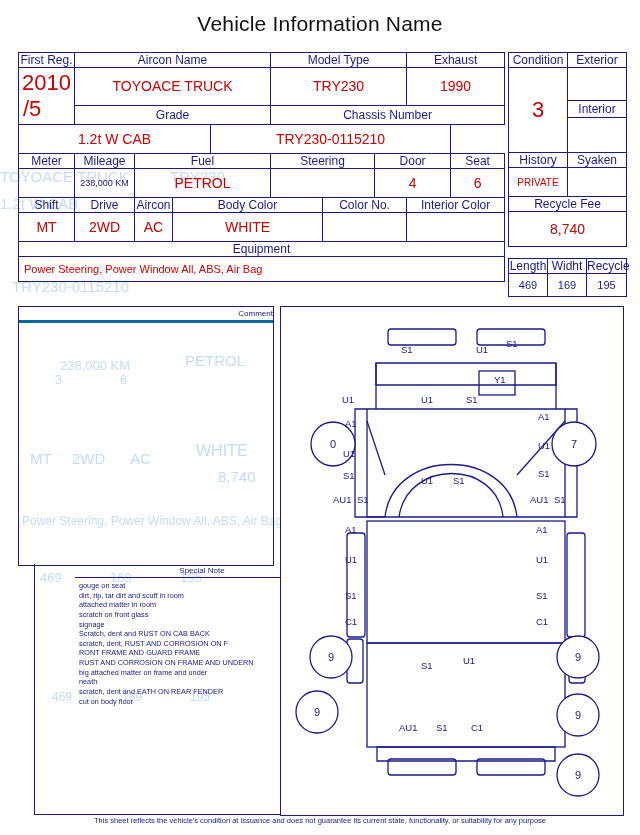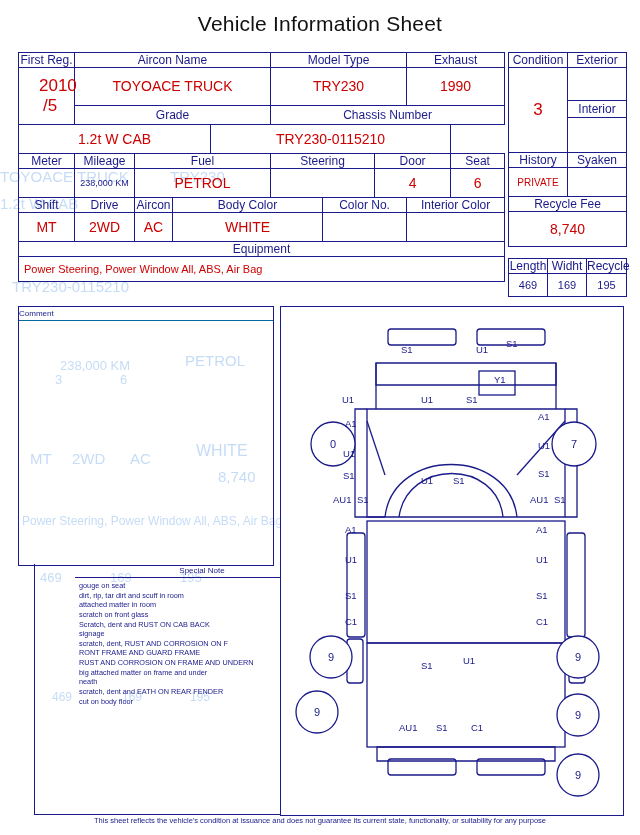--- a/index.html
+++ b/index.html
@@ -9,21 +9,21 @@
     color:#1a1a3a;
     position:relative;
     overflow:hidden;
   }
   .page{position:relative;width:640px;height:835px;}
   .title{
     text-align:center;font-size:21px;color:#111;font-weight:400;
     padding-top:12px;padding-bottom:9px;letter-spacing:0.2px;
   }
   .val{color:#cc0000;}
-  .big{font-size:17px;margin-left:20px;}
+  .big{font-size:22px;}
   .med{font-size:14px;}
   .sm{font-size:11px;}
   .blue{color:#1a1a8a;}
 
   .top-wrap{position:absolute;left:18px;top:52px;width:604px;}
   table.t{border-collapse:collapse;table-layout:fixed;}
   table.t td{border:1px solid #1a1a8a;padding:0;text-align:center;vertical-align:middle;}
 
   
   #tbl-main{width:486px;}
@@ -39,21 +39,21 @@
     pointer-events:none;white-space:nowrap;
   }
 
   
   .lower{position:absolute;left:18px;top:306px;width:604px;height:508px;}
   .comment-box{
     position:absolute;left:0;top:0;width:254px;height:258px;
     border:1px solid #1a1a8a;
   }
   .comment-hd{
-    text-align:left;font-size:8px;color:#1a1a8a;border-bottom:1px solid #0369a1;
+    text-align:right;font-size:8px;color:#1a1a8a;border-bottom:3px solid #0369a1;
     height:13px;line-height:13px;
   }
   .special-box{
     position:absolute;left:16px;top:258px;width:254px;height:250px;
     border:1px solid #1a1a8a;border-top:none;padding-left:40px;
   }
   .special-hd{
     text-align:center;font-size:8px;color:#1a1a8a;border-bottom:1px solid #1a1a8a;
     height:13px;line-height:13px;
   }
@@ -68,21 +68,21 @@
     position:absolute;left:18px;top:816px;width:604px;
     font-size:7.5px;color:#1a1a8a;text-align:center;
   }
   svg{display:block;}
 </style>
 </head>
 <body>
 
 <div class="page">
 
-  <div class="title">Vehicle Information Sheet</div>
+  <div class="title">Vehicle Information Name</div>
 
   <div id="wm-layer">
       <div class="wm" style="left: 0px; top: 168px; font-size: 15px;">TOYOACE TRUCK</div>
       <div class="wm" style="left: 170px; top: 168px; font-size: 15px;">TRY230</div>
       <div class="wm" style="left: 0px; top: 195px; font-size: 15px;">1.2t W CAB</div>
       <div class="wm" style="left: 12px; top: 278px; font-size: 15px;">TRY230-0115210</div>
       <div class="wm" style="left: 60px; top: 358px; font-size: 13px;">238,000 KM</div>
       <div class="wm" style="left: 185px; top: 352px; font-size: 15px;">PETROL</div>
       <div class="wm" style="left: 55px; top: 372px; font-size: 13px;">3</div>
       <div class="wm" style="left: 120px; top: 372px; font-size: 13px;">6</div>
@@ -247,22 +247,22 @@
       <div style="padding:4px;font-size:8px;color:#1a1a8a"></div>
     </div>
 
     <div class="special-box">
       <div class="special-hd">Special Note</div>
       <div class="special-body" id="special-lines">
           <div>gouge on seat</div>
           <div>dirt, rip, tar dirt and scuff in room</div>
           <div>attached matter in room</div>
           <div>scratch on front glass</div>
+          <div>signage</div>
           <div>Scratch, dent and RUST ON CAB BACK</div>
-          <div>signage</div>
           <div>scratch, dent, RUST AND CORROSION ON F</div>
           <div>RONT FRAME AND GUARD FRAME</div>
           <div>RUST AND CORROSION ON FRAME AND UNDERN</div>
           <div>big attached matter on frame and under</div>
           <div>neath</div>
           <div>scratch, dent and EATH ON REAR FENDER</div>
           <div>cut on body floor</div>
         </div>
     </div>
 

